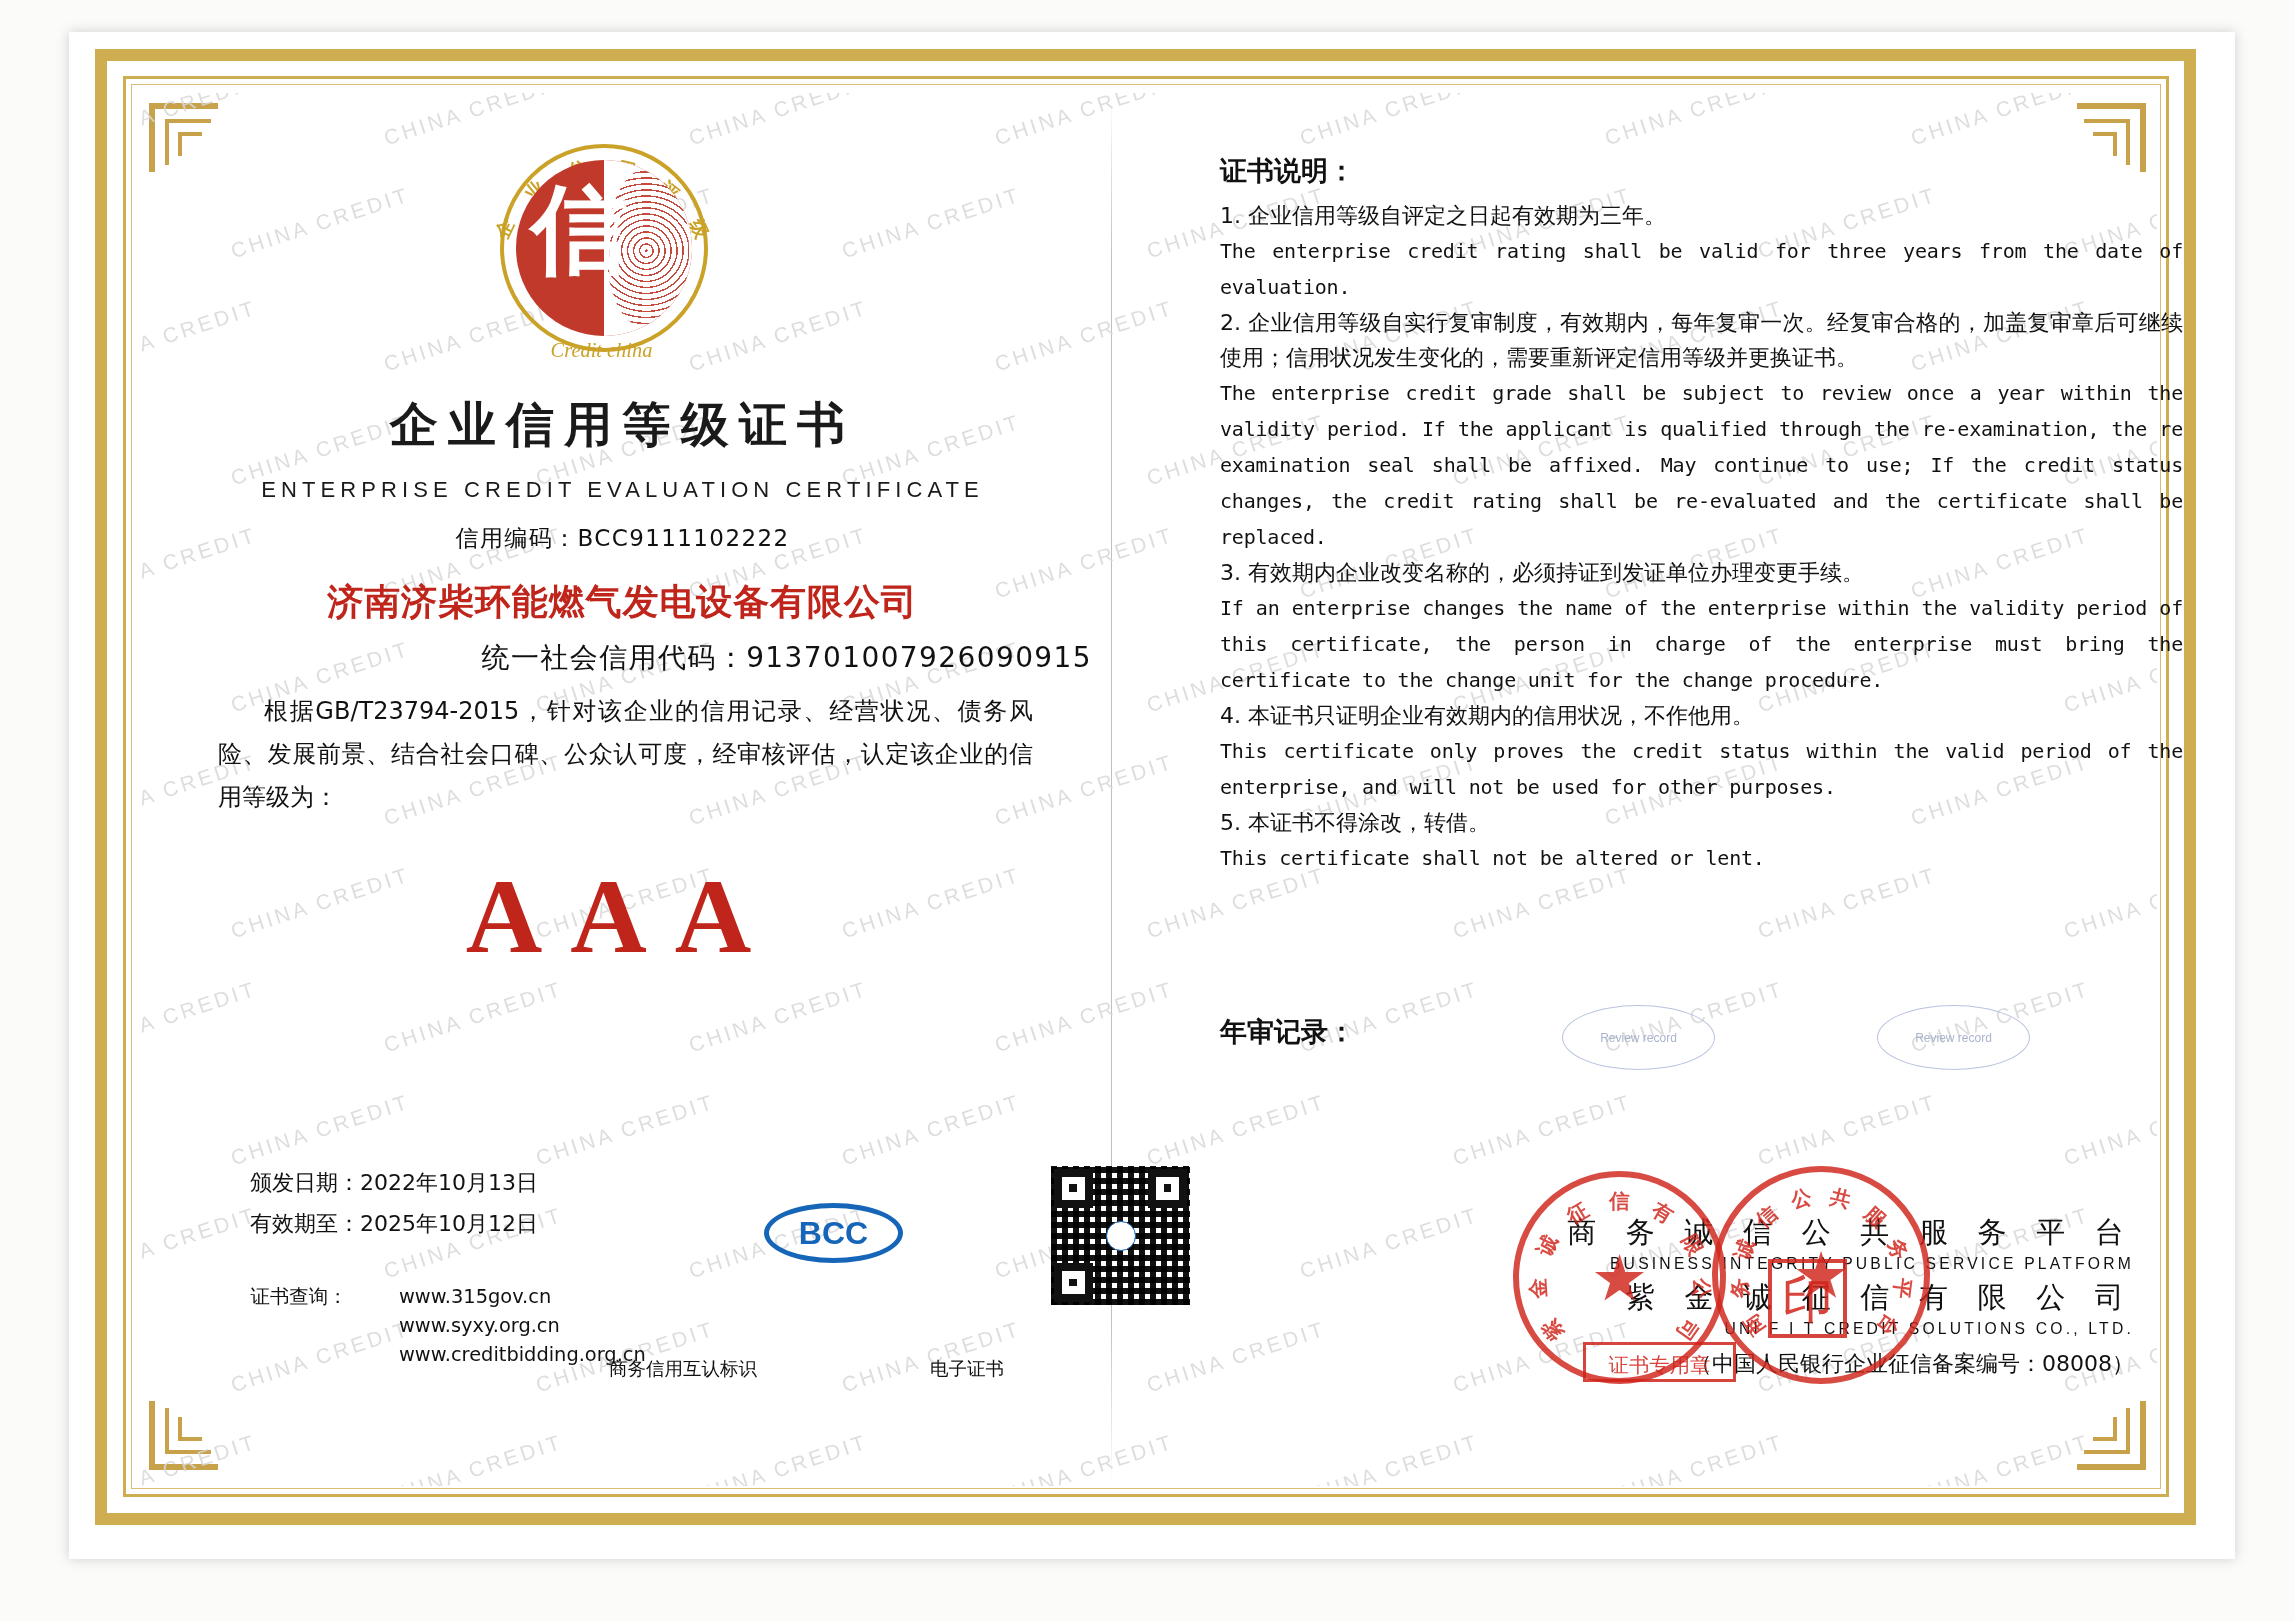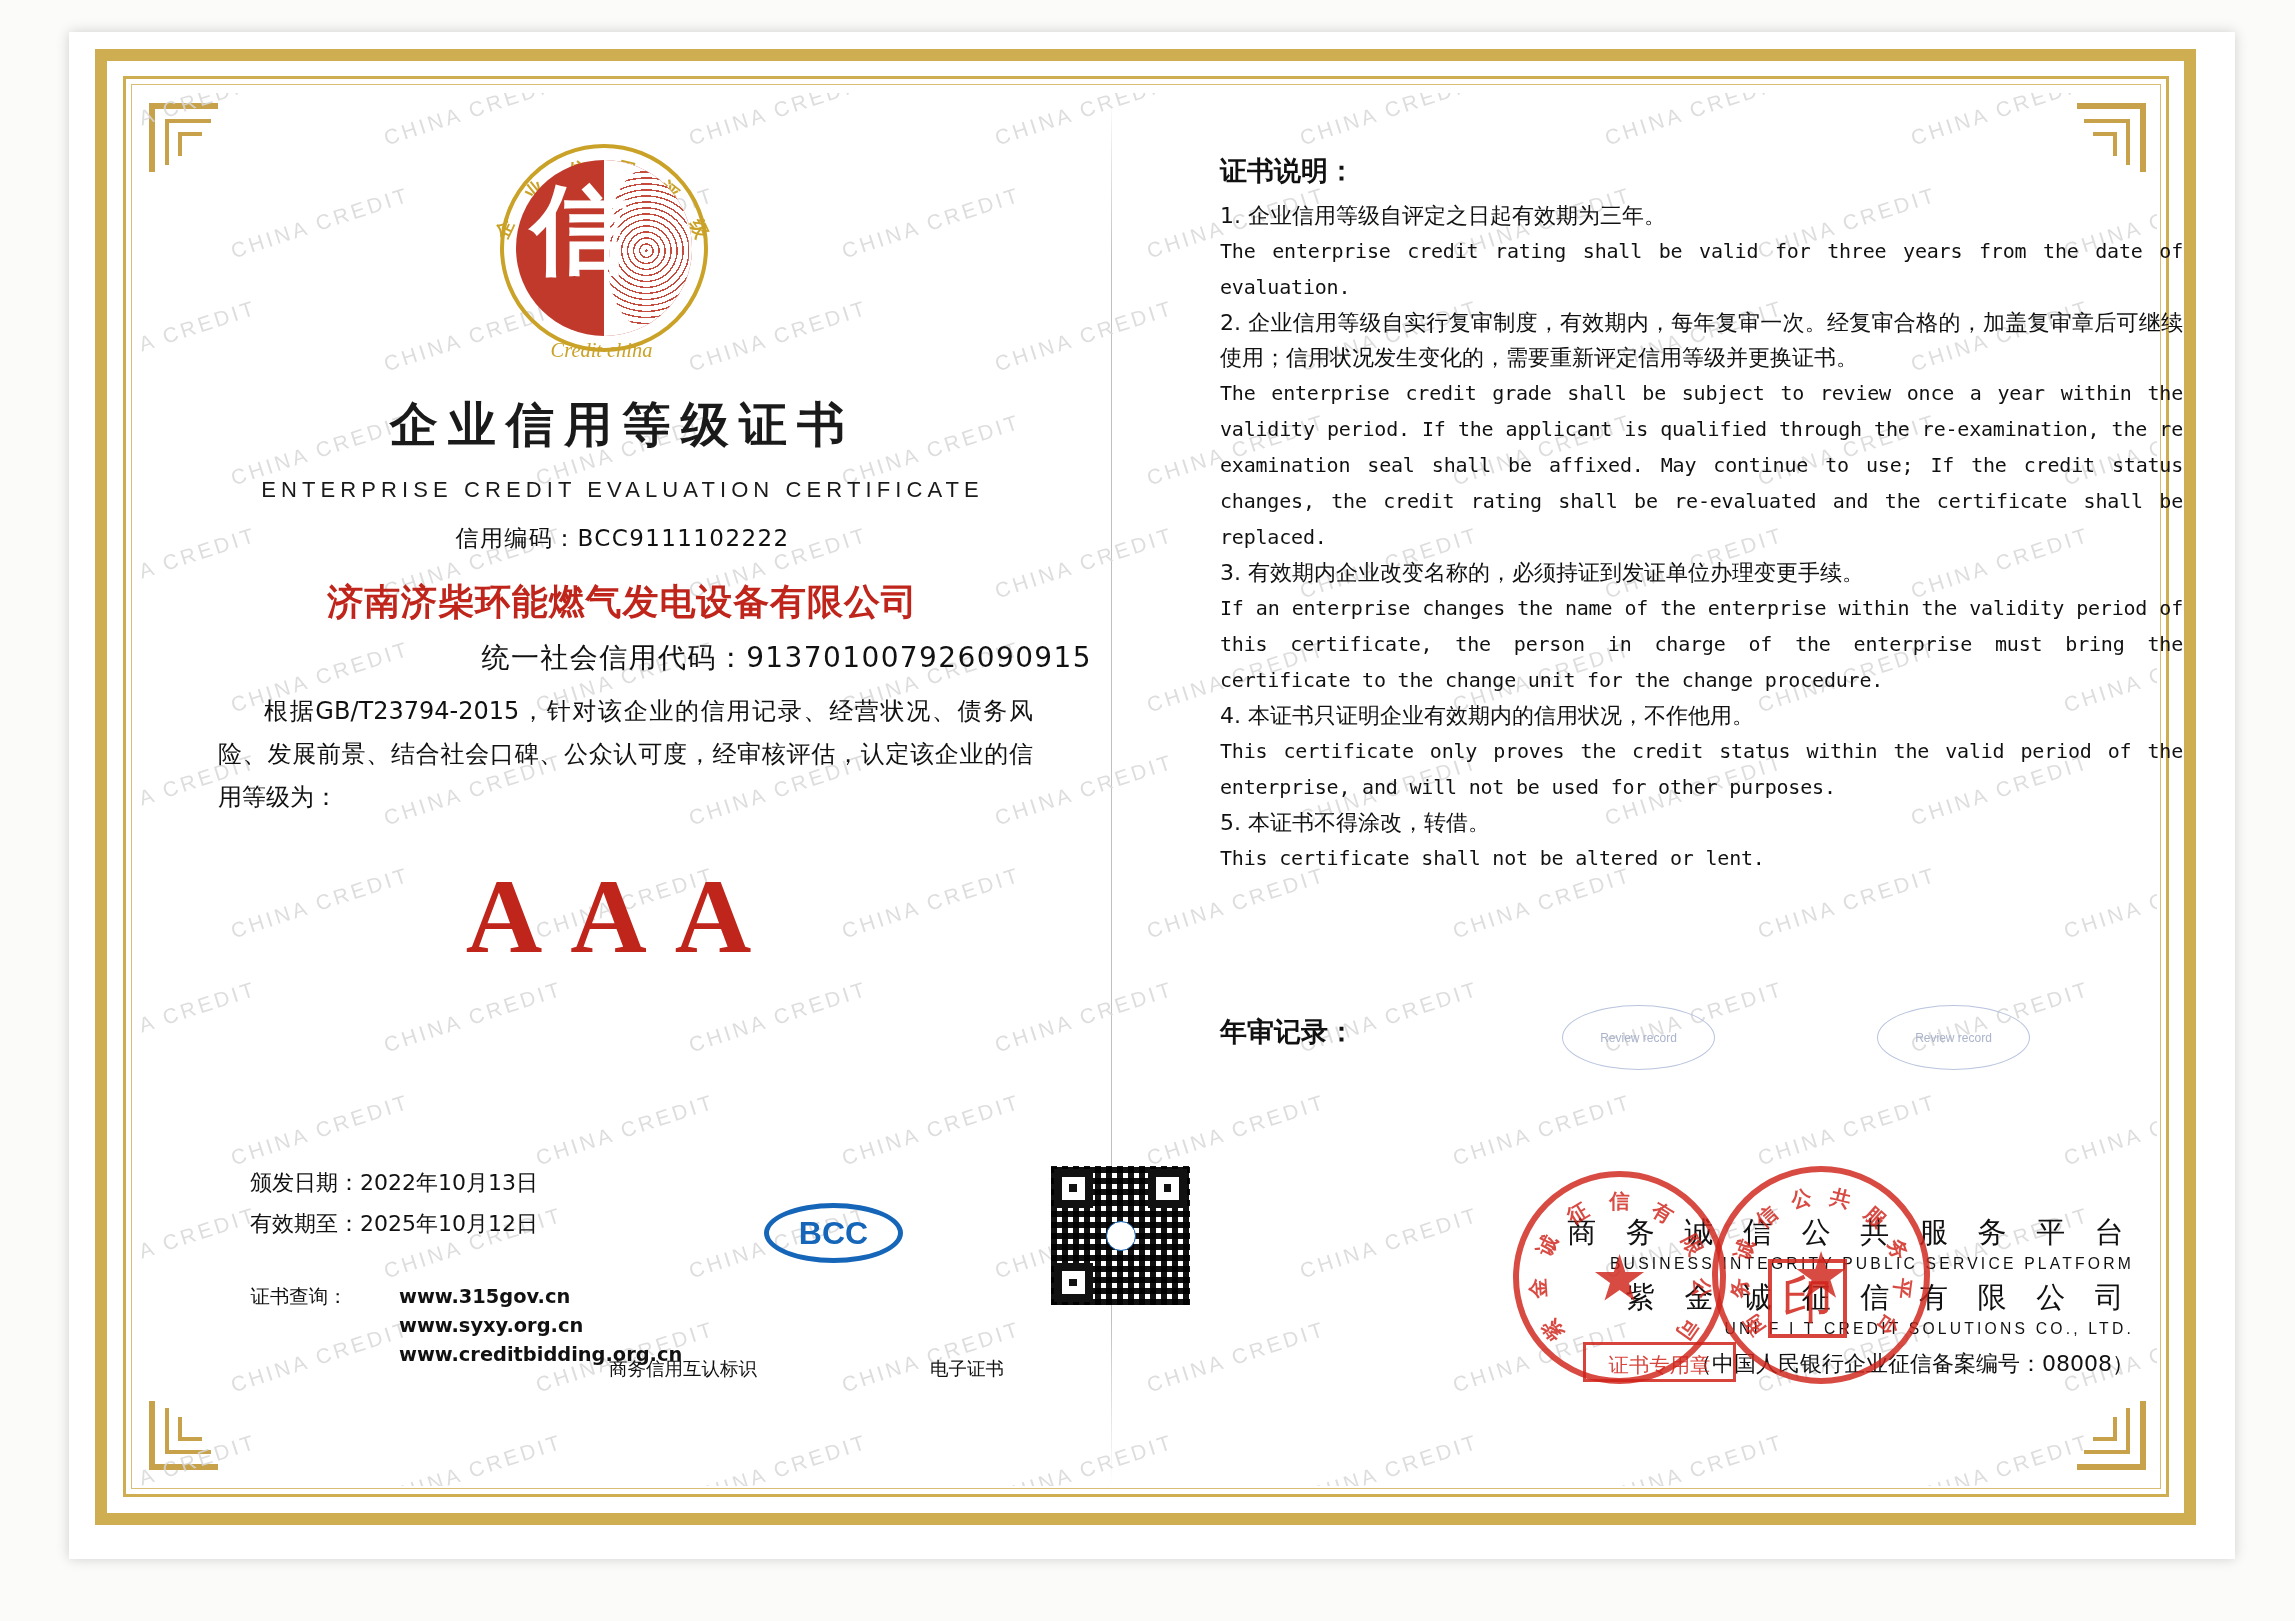--- a/index.html
+++ b/index.html
@@ -272,21 +272,21 @@
   }
   .query {
     position: absolute;
     left: 116px; top: 1171px;
     font-size: 19.4px;
     line-height: 29px;
     color: #111;
     font-family: "DejaVu Sans", sans-serif;
   }
   .query .q-label { position: absolute; left: -18.5px; top: 0; width: 120px; }
-  .query .q-urls { margin-left: 130px; font-weight: bold; }
+  .query .q-urls { margin-left: 130px; }
 
   
   .bcc {
     position: absolute;
     left: 611px; top: 1092px;
     width: 143px; height: 62px;
   }
   .bcc-ell {
     position: absolute;
     left: 0; top: 0;

